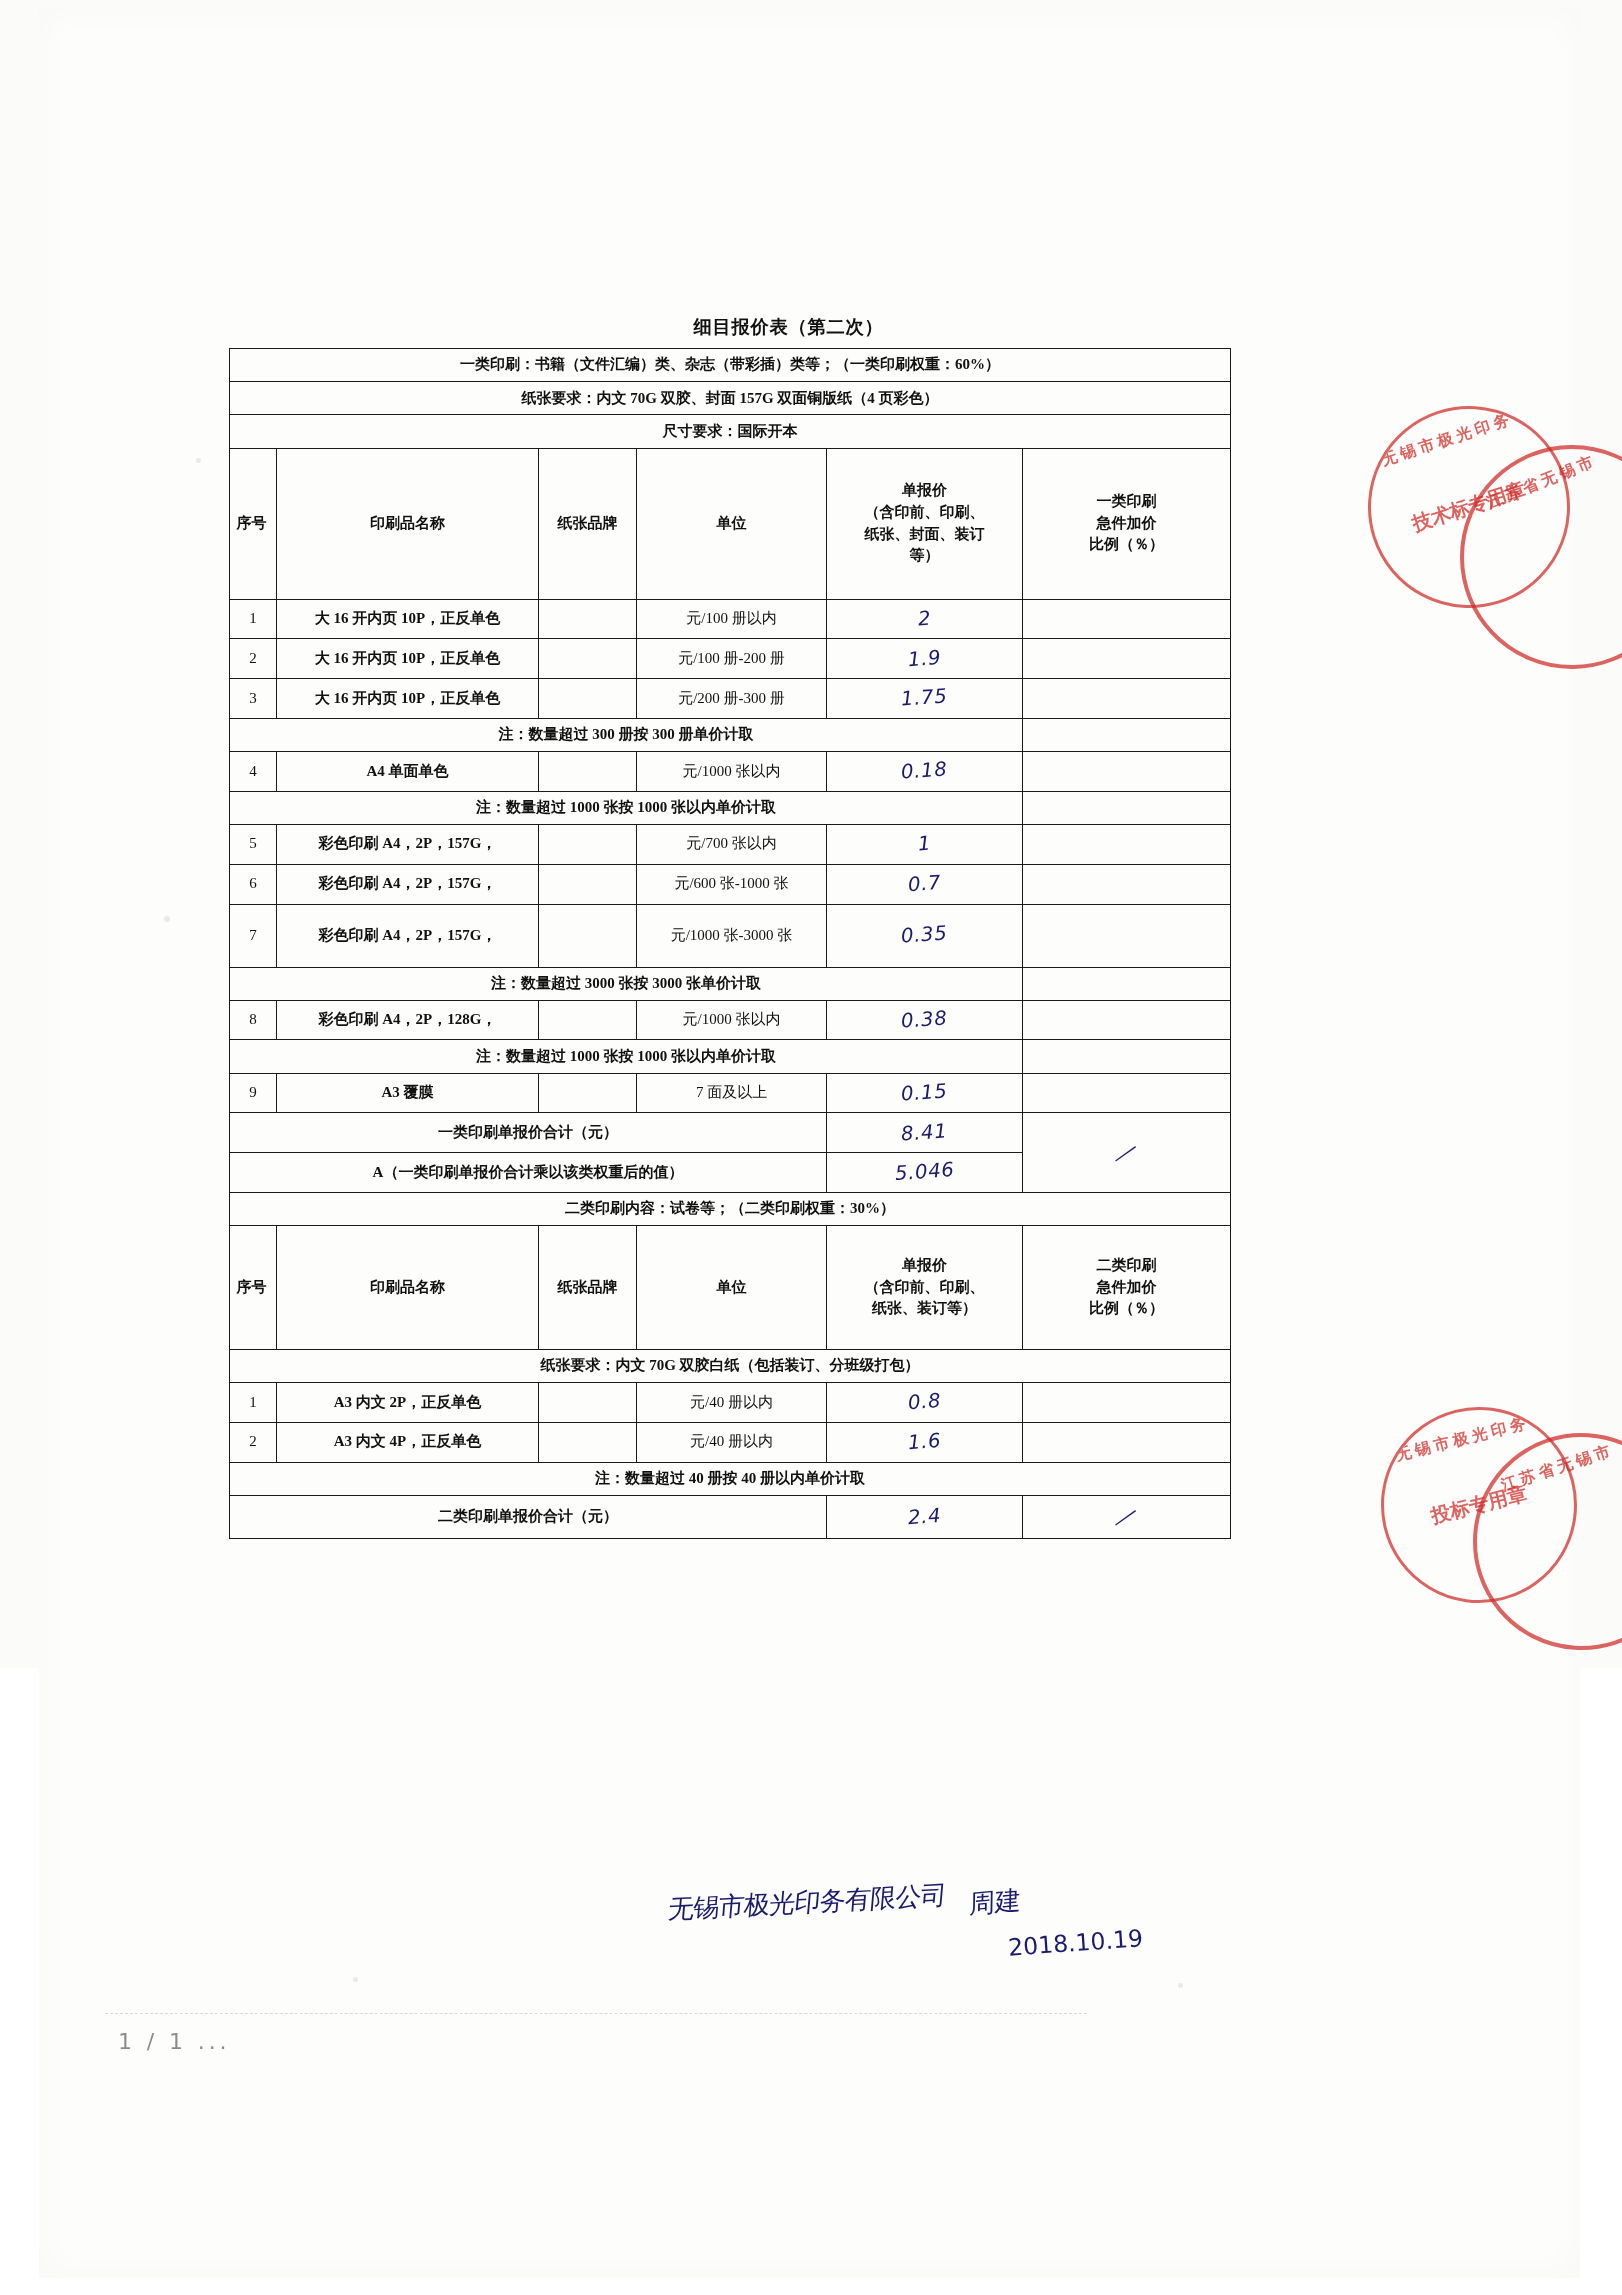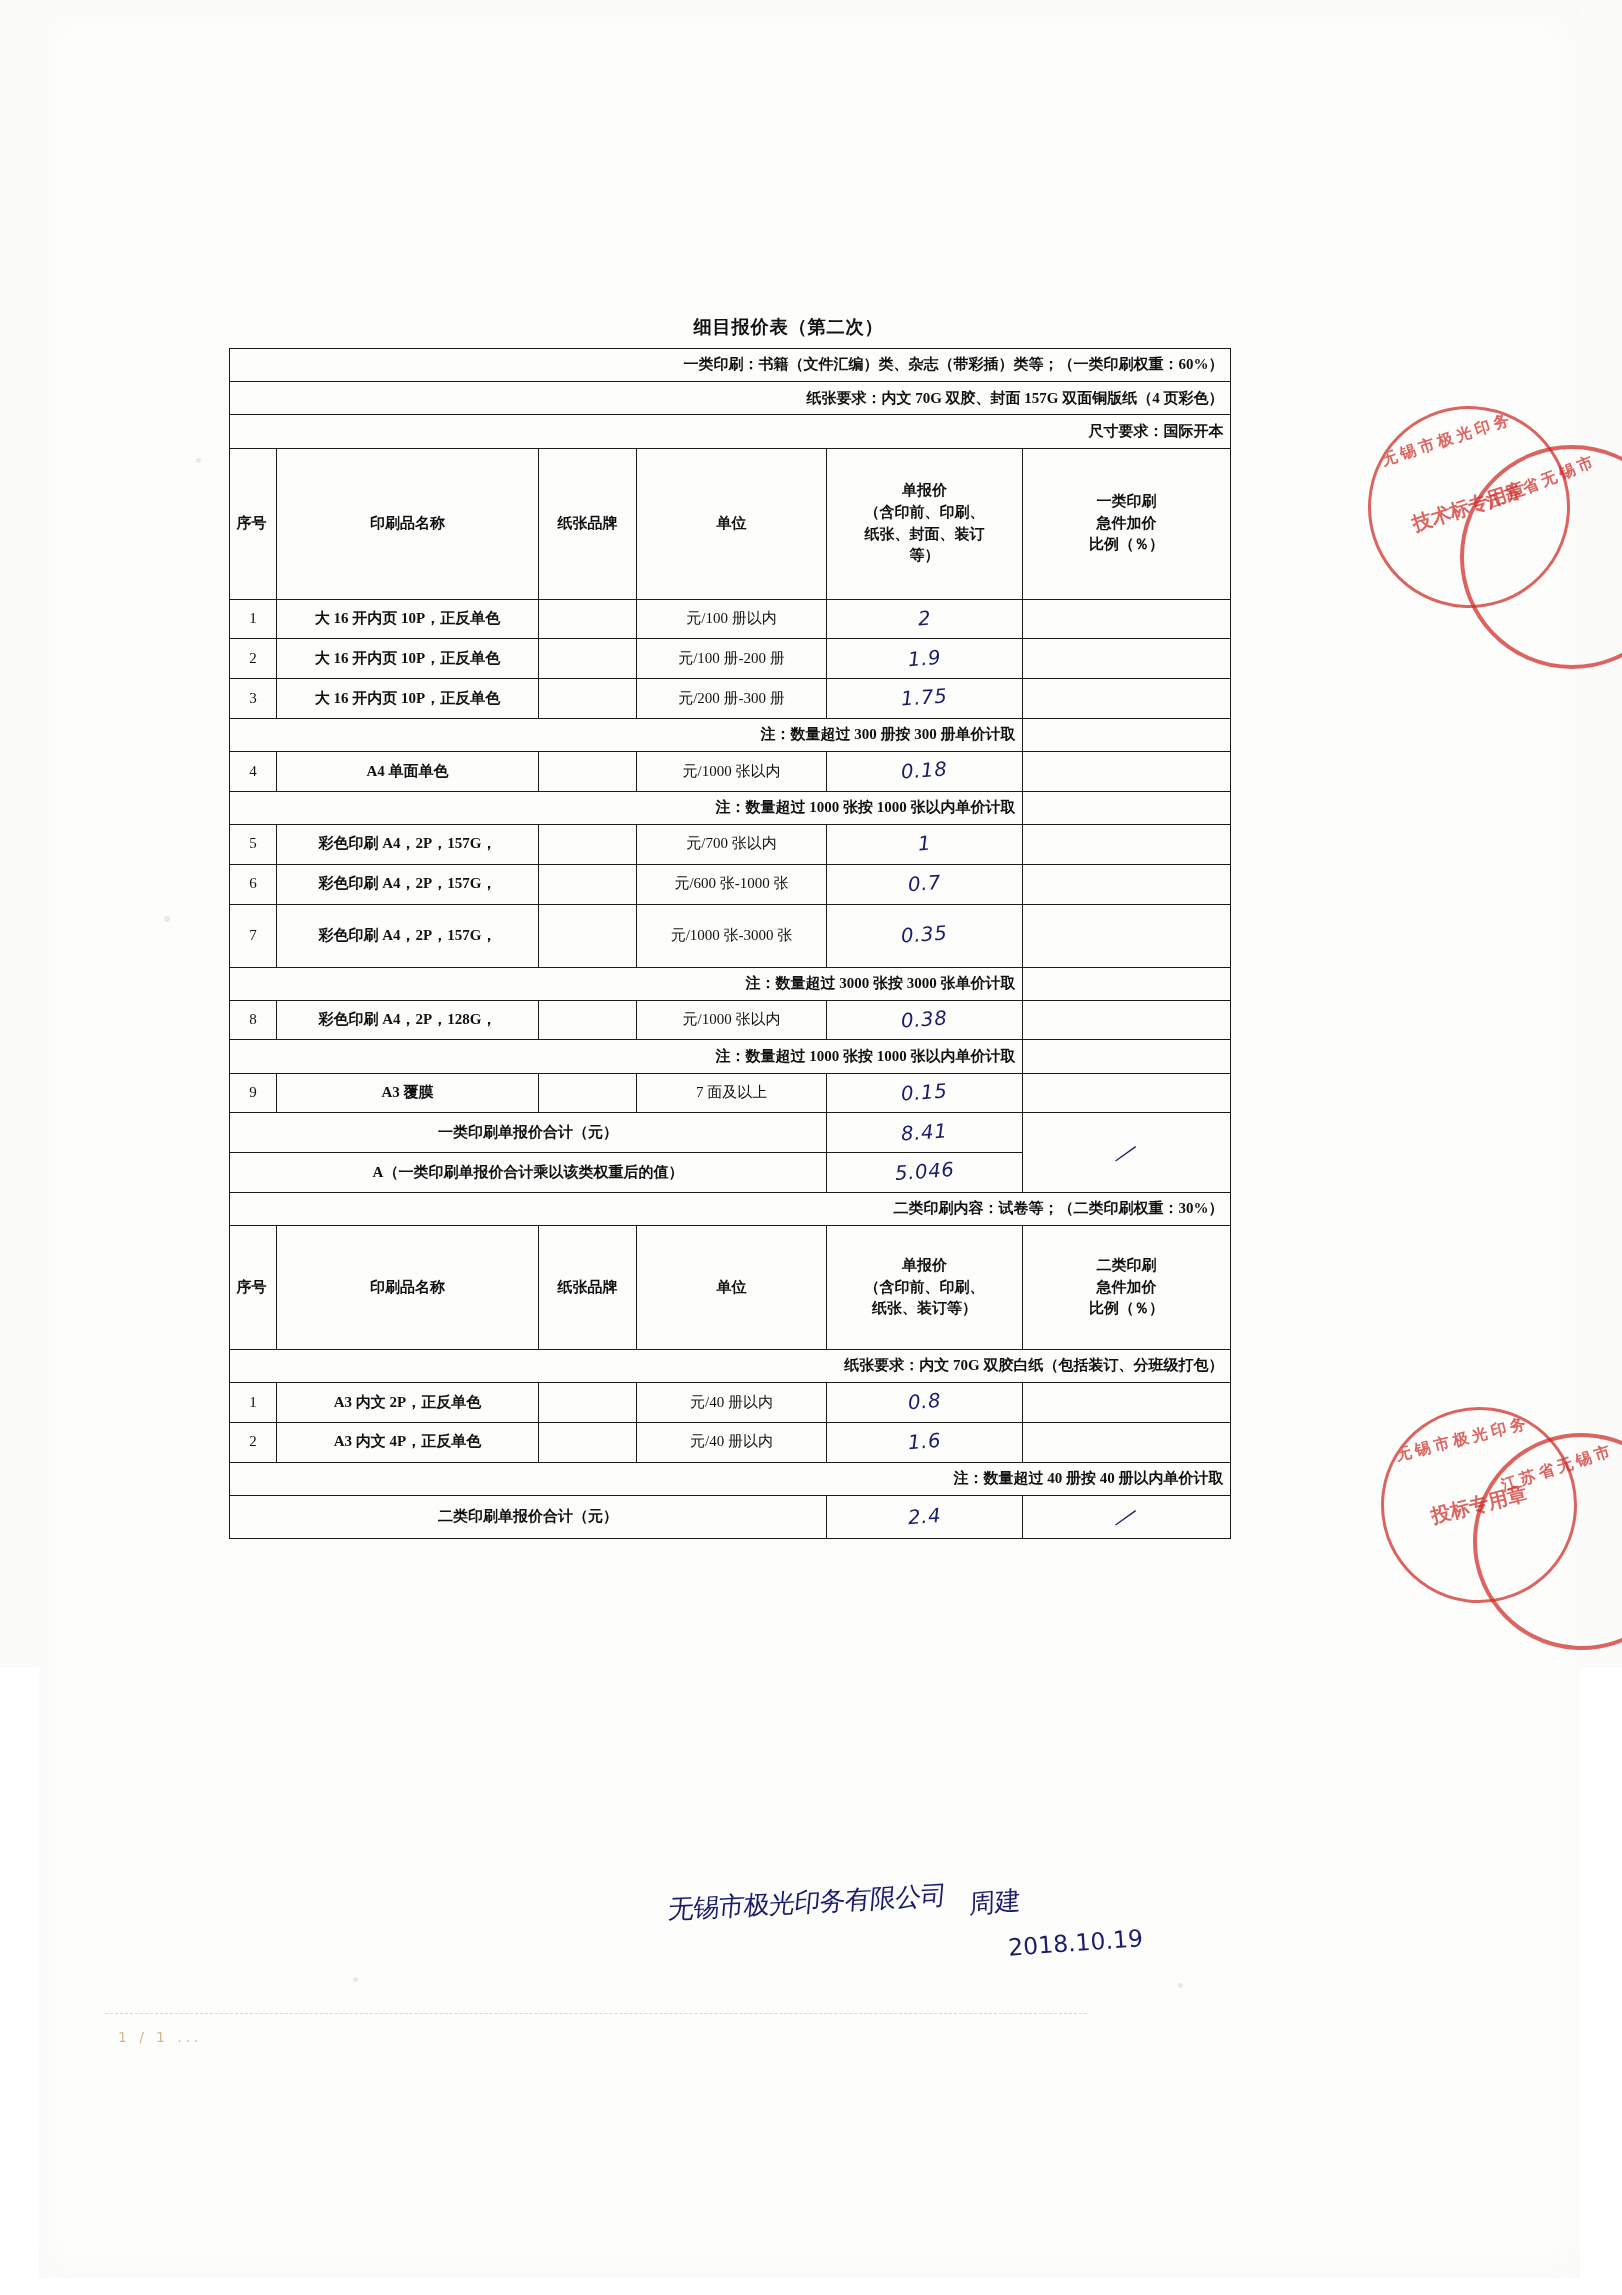--- a/index.html
+++ b/index.html
@@ -51,21 +51,21 @@
   }
   table.main td {
     border: 1.3px solid #1a1a1a;
     font-size: 15px;
     padding: 5.2px 6.5px;
     vertical-align: middle;
     line-height: 1.45;
   }
   .b { font-weight: bold; }
   .ctr { text-align: center; }
-  .lft { text-align: right; }
+  .lft { text-align: center; }
   .hdr-cell {
     text-align: center;
     font-size: 15px;
     line-height: 1.5;
     padding: 6.5px 3.9px;
   }
   .vert {
     line-height: 1.15;
     font-size: 15px;
   }
@@ -172,22 +172,22 @@
     font-size: 15.7px;
     letter-spacing: 3.9px;
   }
 
   
   .bottom-marks {
     position: absolute;
     left: 118px; top: 2029px;
     width: 785px;
     font-family: "DejaVu Sans", sans-serif;
-    font-size: 14px;
-    color: #a16207;
+    font-size: 22px;
+    color: #000000;
     opacity: 0.45;
     letter-spacing: 3.9px;
   }
   .dashline {
     position: absolute;
     left: 105px; top: 2013px;
     width: 982px;
     border-top: 1.3px dashed #c9c9cc;
     opacity: 0.7;
   }

